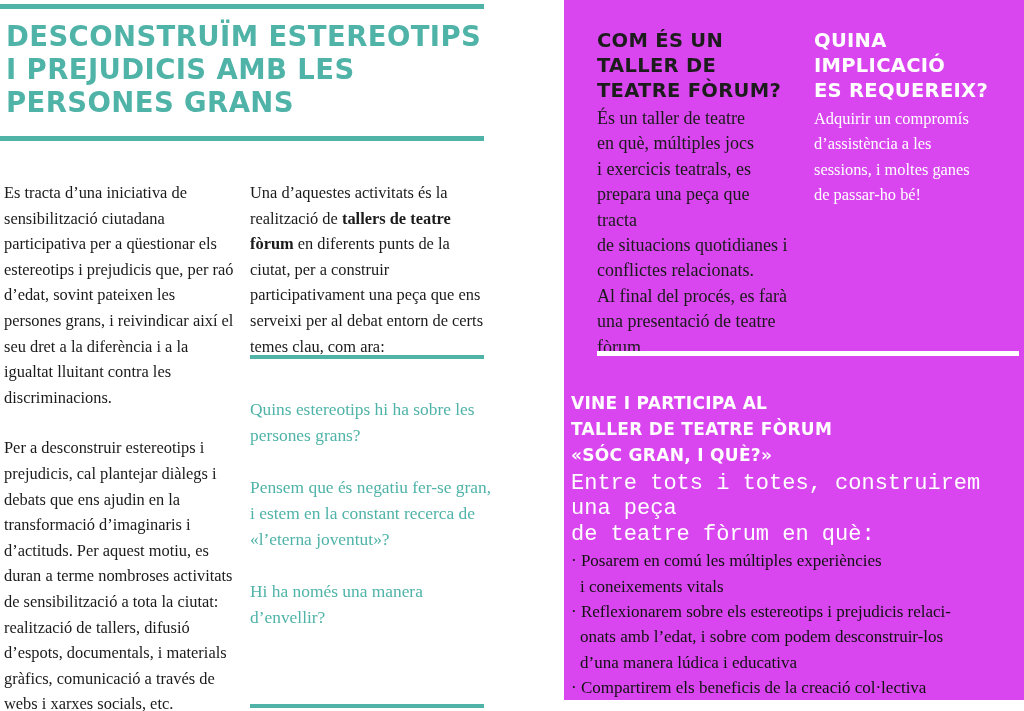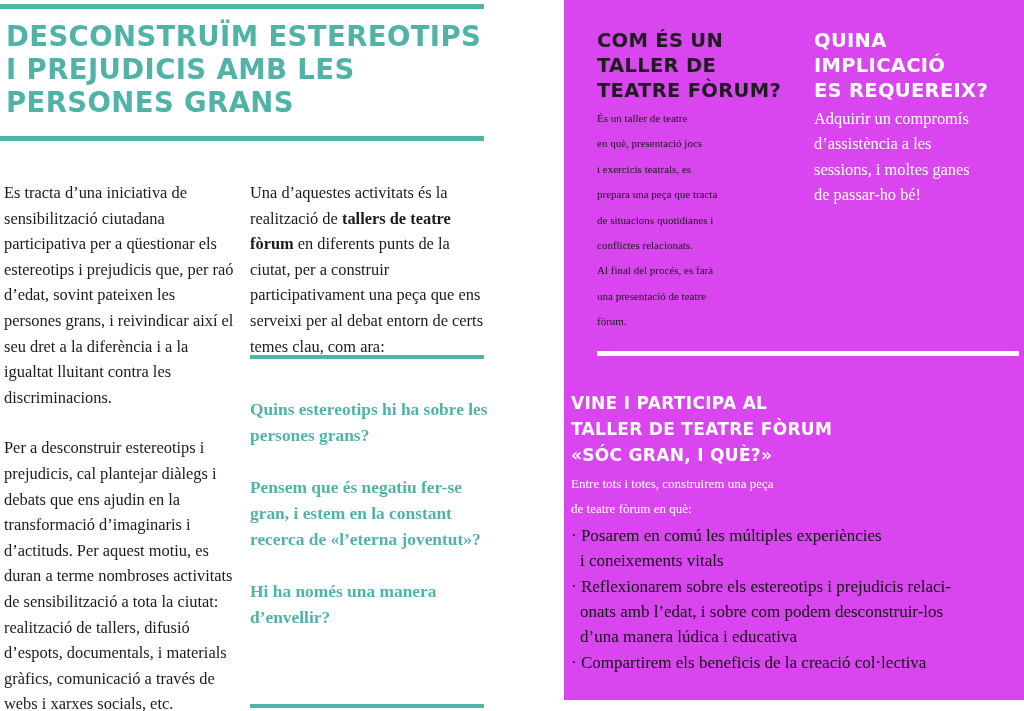--- a/index.html
+++ b/index.html
@@ -94,21 +94,21 @@
   .body-p b { font-weight: bold; }
 
   .q-block {
     position: absolute;
     left: 250px;
     top: 396px;
     width: 245px;
   }
   .question {
     font-family: "Liberation Serif", serif;
-    font-weight: bold;
+    font-weight: normal;
     font-size: 17.4px;
     line-height: 26px;
     color: #4fb3a8;
     margin-bottom: 26px;
   }
   .question:last-child { margin-bottom: 0; }
 
   
   .right-panel {
     position: absolute;
@@ -159,21 +159,21 @@
     letter-spacing: 0.3px;
     color: #ffffff;
     text-transform: uppercase;
     margin-bottom: 3px;
   }
   .panel-h-dark .tline,
   .panel-h-white .tline { display: block; white-space: nowrap; }
 
   .panel-body-dark {
     font-family: "Liberation Serif", serif;
-    font-size: 11px;
+    font-size: 18px;
     line-height: 25.4px;
     color: #1a1a1a;
   }
   .panel-body-white {
     font-family: "Liberation Serif", serif;
     font-size: 16.4px;
     line-height: 25.4px;
     color: #ffffff;
   }
   .panel-body-dark .tline,
@@ -193,22 +193,22 @@
     font-size: 17px;
     line-height: 26px;
     letter-spacing: 0.3px;
     color: #ffffff;
     text-transform: uppercase;
     margin-bottom: 3px;
   }
   .cta-head .tline { display: block; white-space: nowrap; }
 
   .cta-lead {
-    font-family: Liberation Serif, serif;
-    font-size: 13px;
+    font-family: Liberation Mono, monospace;
+    font-size: 22px;
     line-height: 25.4px;
     color: #ffffff;
   }
   .cta-lead .tline { display: block; }
 
   .cta-list {
     margin-top: 1px;
     font-family: "Liberation Serif", serif;
     font-size: 17px;
     line-height: 25.4px;
@@ -258,21 +258,21 @@
   <div class="right-panel">
 
     <div class="panel-col-a">
       <div class="panel-h-dark">
         <span class="tline">COM ÉS UN</span>
         <span class="tline">TALLER DE</span>
         <span class="tline">TEATRE FÒRUM?</span>
       </div>
       <div class="panel-body-dark">
         <span class="tline">És un taller de teatre</span>
-        <span class="tline">en què, presentació jocs</span>
+        <span class="tline">en què, múltiples jocs</span>
         <span class="tline">i exercicis teatrals, es</span>
         <span class="tline">prepara una peça que tracta</span>
         <span class="tline">de situacions quotidianes i</span>
         <span class="tline">conflictes relacionats.</span>
         <span class="tline">Al final del procés, es farà</span>
         <span class="tline">una presentació de teatre</span>
         <span class="tline">fòrum.</span>
       </div>
     </div>
 

